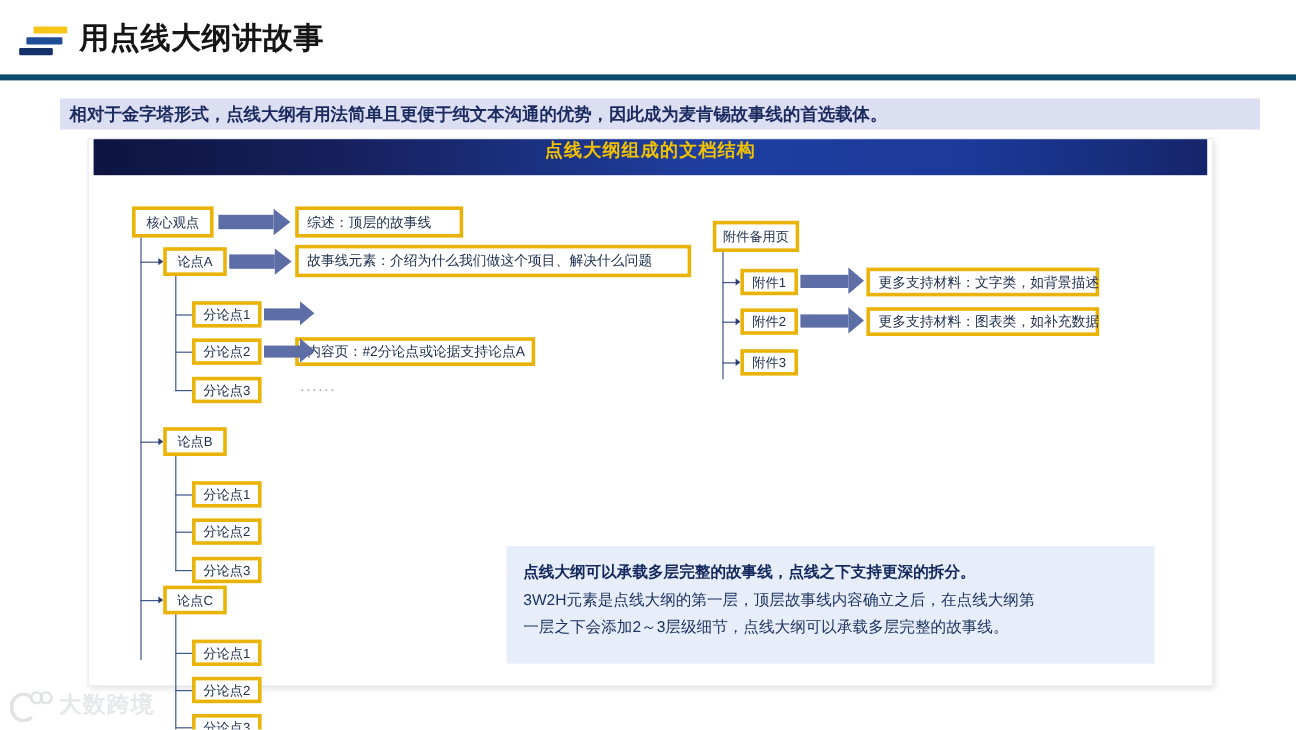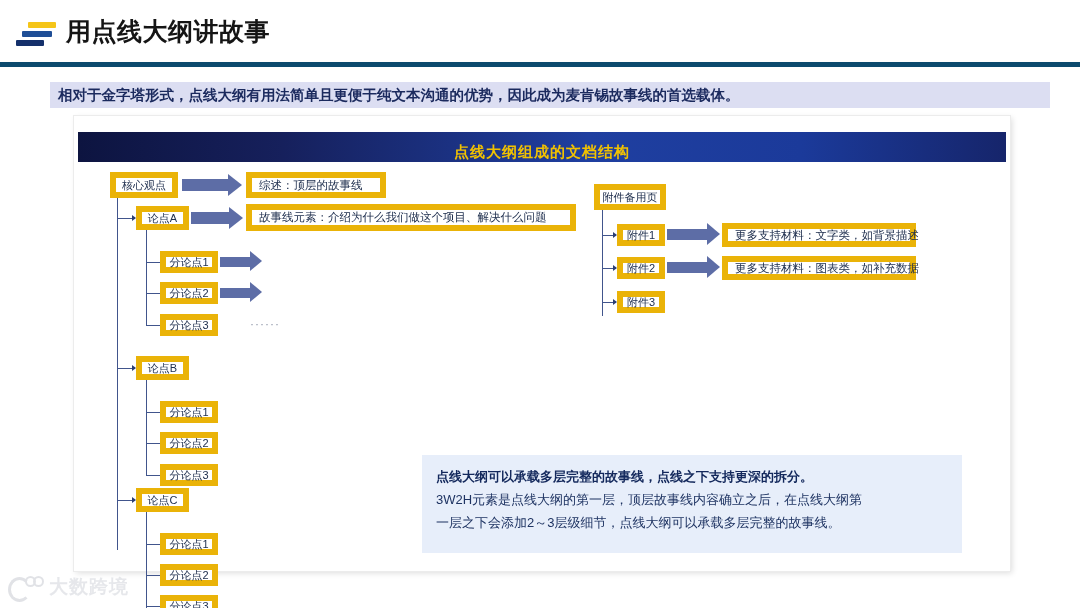--- a/index.html
+++ b/index.html
@@ -38,34 +38,34 @@
     font-size:14.5px;color:#1b2a5e;font-weight:600;white-space:nowrap;
   }
 
   
   .slide-panel{
     position:absolute;left:74px;top:116px;width:936px;height:455px;
     background:#ffffff;
     box-shadow:0 0 0 1px #ececec, 2px 2px 6px rgba(0,0,0,.14);
   }
   .slide-title-bar{
-    position:absolute;left:4px;top:16px;width:928px;height:30px;
+    position:absolute;left:4px;top:0;width:928px;height:30px;
     background:linear-gradient(90deg,#0d1440 0%,#16205c 22%,#1f3fa0 55%,#1b3a9a 78%,#16256b 100%);
-    display:flex;align-items:flex-end;justify-content:center;
+    display:flex;align-items:flex-start;justify-content:center;
   }
   .slide-title-bar .t{
     color:#f2c200;font-size:15px;font-weight:bold;letter-spacing:1px;
   }
 
   
   .canvas{position:absolute;left:0;top:34px;width:936px;height:421px;}
 
   .node{
     position:absolute;box-sizing:border-box;
-    border:6px solid #eab308;background:#ffffff;
+    border:3px solid #eab308;background:#ffffff;
     display:flex;align-items:center;justify-content:center;
     font-size:11px;color:#20304f;white-space:nowrap;
   }
   .node.wide{justify-content:flex-start;padding-left:7px;font-size:11.5px;}
 
   .conn{position:absolute;background:#41558c;}
   .conn.v{width:1px;}
   .conn.h{height:1px;}
   .tick{position:absolute;width:0;height:0;
         border-top:3px solid transparent;border-bottom:3px solid transparent;
@@ -150,20 +150,21 @@
 
     <div class="conn h" style="left:72px;top:112px;width:14px;"></div>
     <div class="node" style="left:86px;top:101px;width:58px;height:22px;">分论点1</div>
     <div class="arrow" style="left:146px;top:102px;width:44px;height:20px;">
       <div class="shaft" style="top:5px;width:30px;height:10px;"></div>
       <div class="head" style="left:30px;top:-1px;border-top-width:10px;border-bottom-width:10px;border-left-width:12px;"></div>
     </div>
 
     <div class="conn h" style="left:72px;top:143px;width:14px;"></div>
     <div class="node" style="left:86px;top:132px;width:58px;height:22px;">分论点2</div>
+    <div class="node wide" style="left:172px;top:131px;width:200px;height:24px;">内容页：#2分论点或论据支持论点A</div>
     <div class="arrow" style="left:146px;top:133px;width:44px;height:20px;">
       <div class="shaft" style="top:5px;width:30px;height:10px;"></div>
       <div class="head" style="left:30px;top:-1px;border-top-width:10px;border-bottom-width:10px;border-left-width:12px;"></div>
     </div>
 
     <div class="conn h" style="left:72px;top:175px;width:14px;"></div>
     <div class="node" style="left:86px;top:164px;width:58px;height:22px;">分论点3</div>
 
     <div class="ellipsis" style="left:176px;top:167px;">······</div>
 

